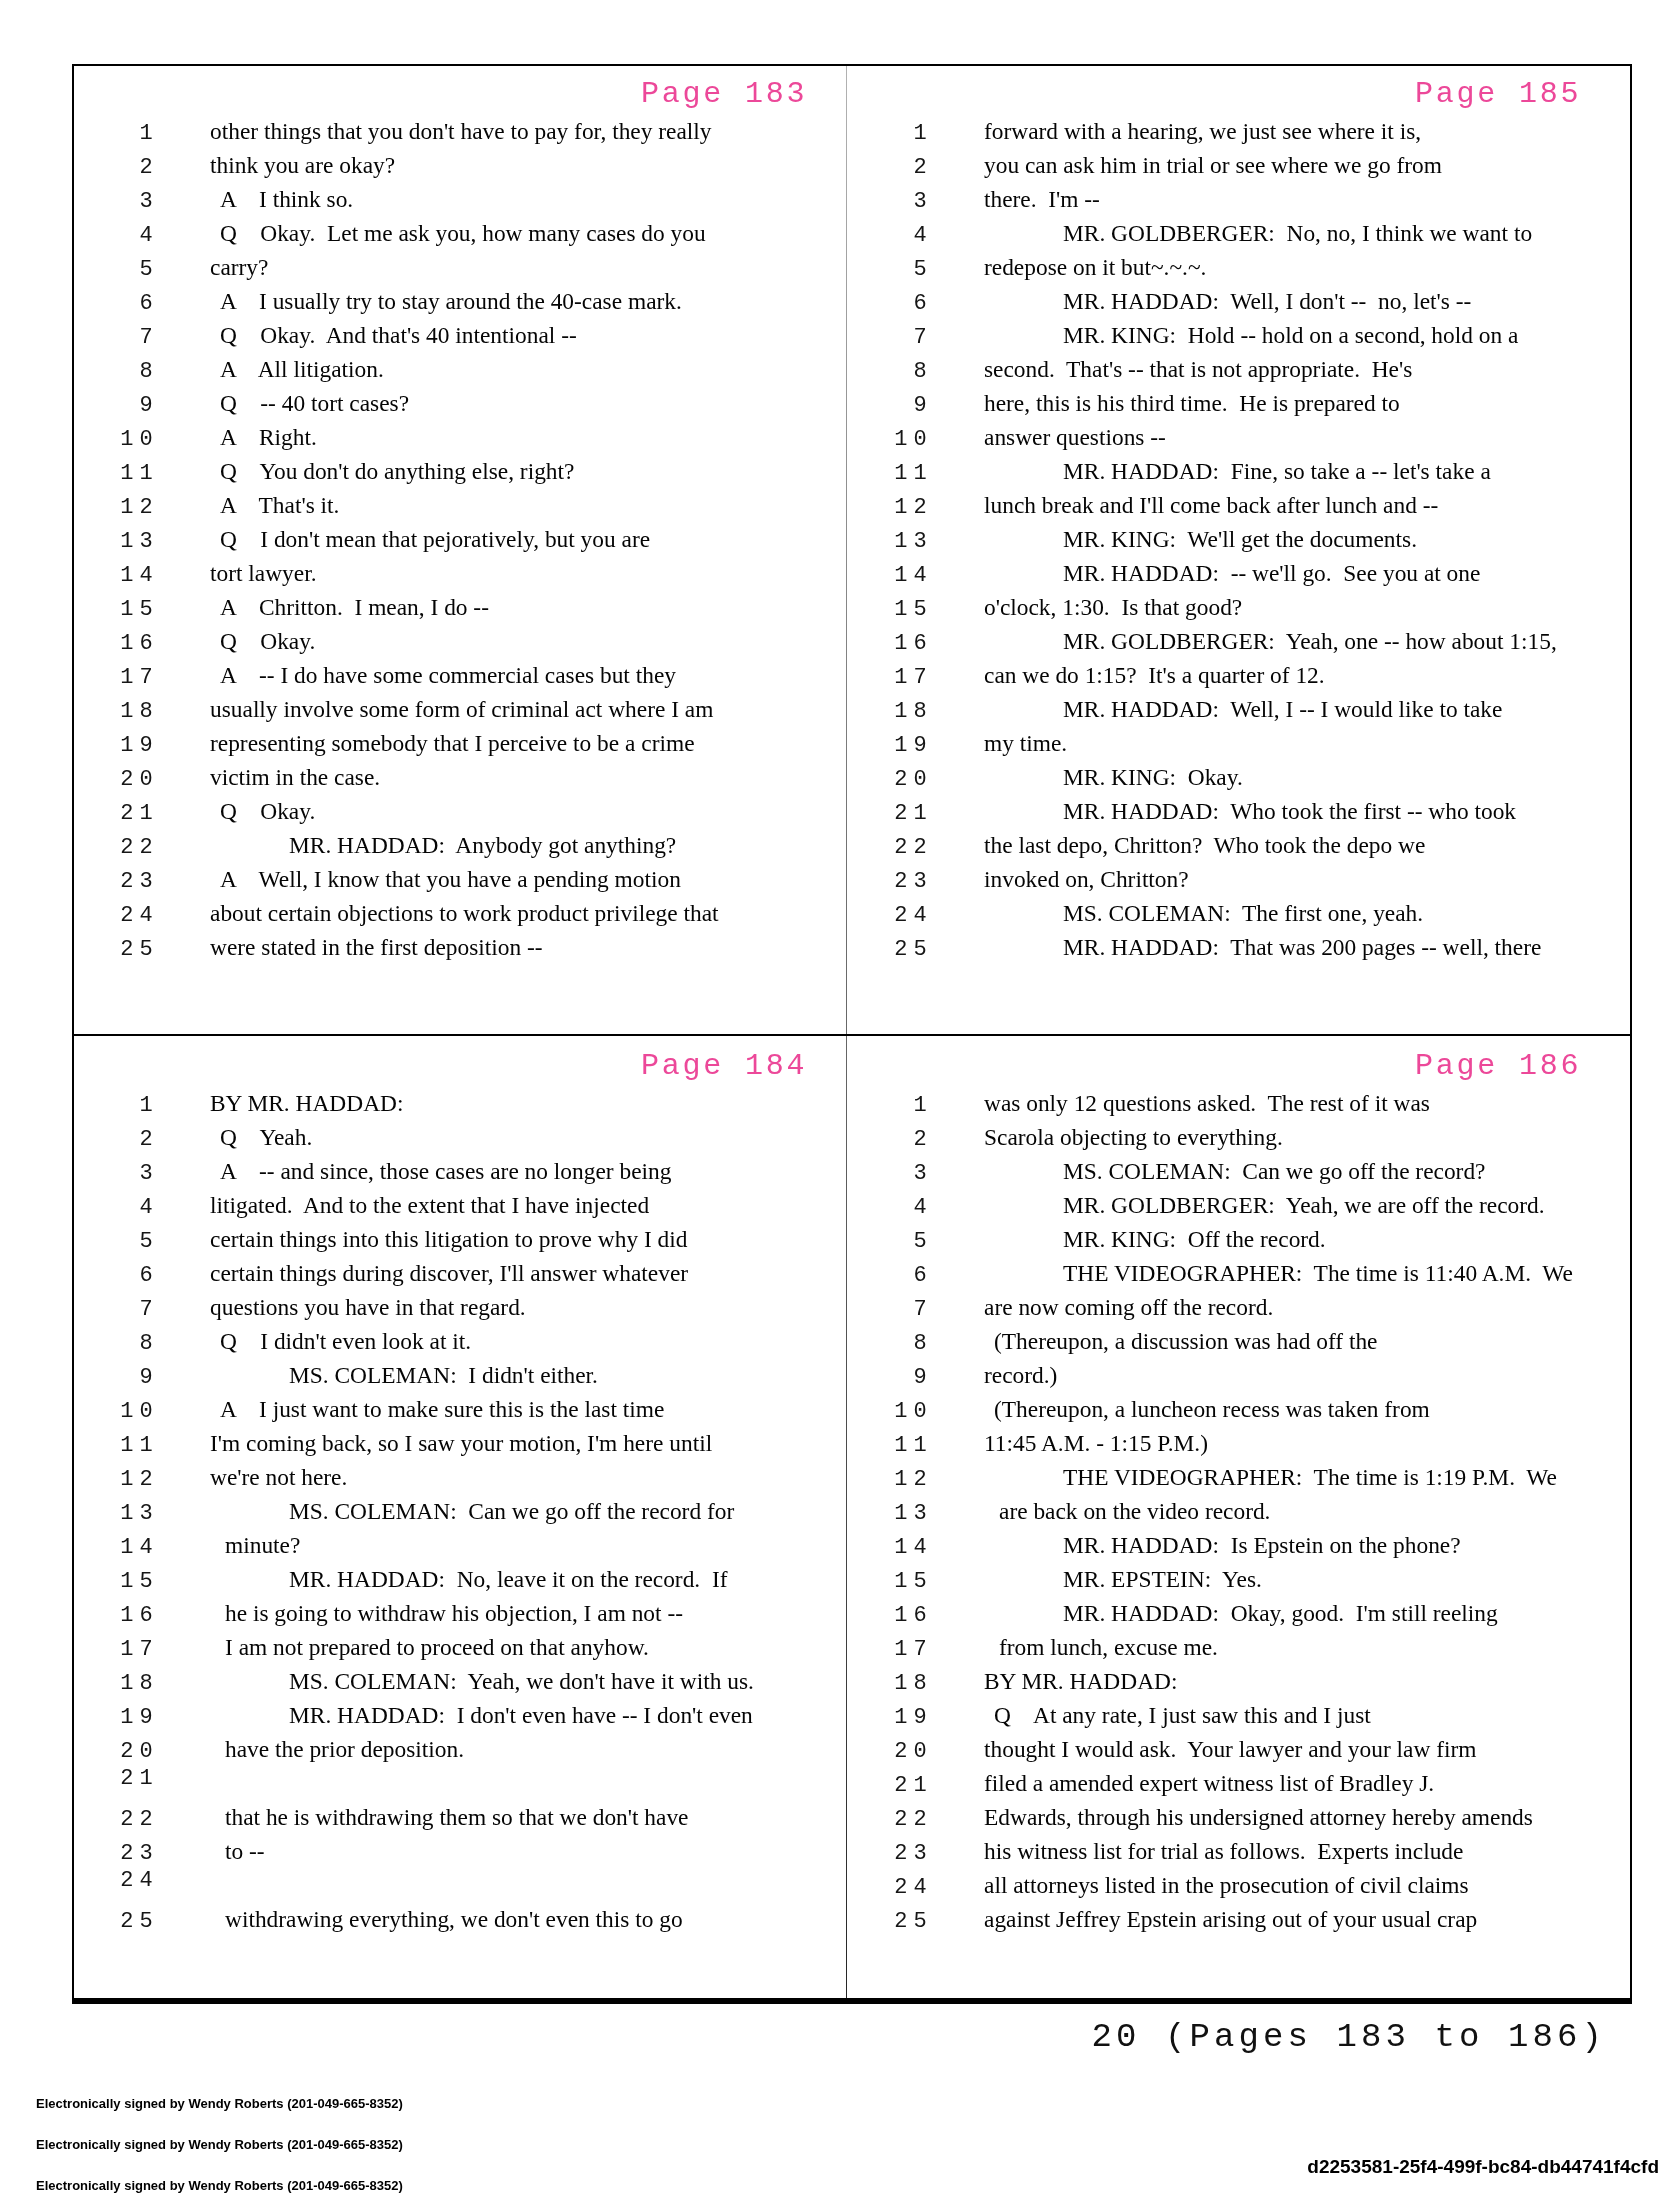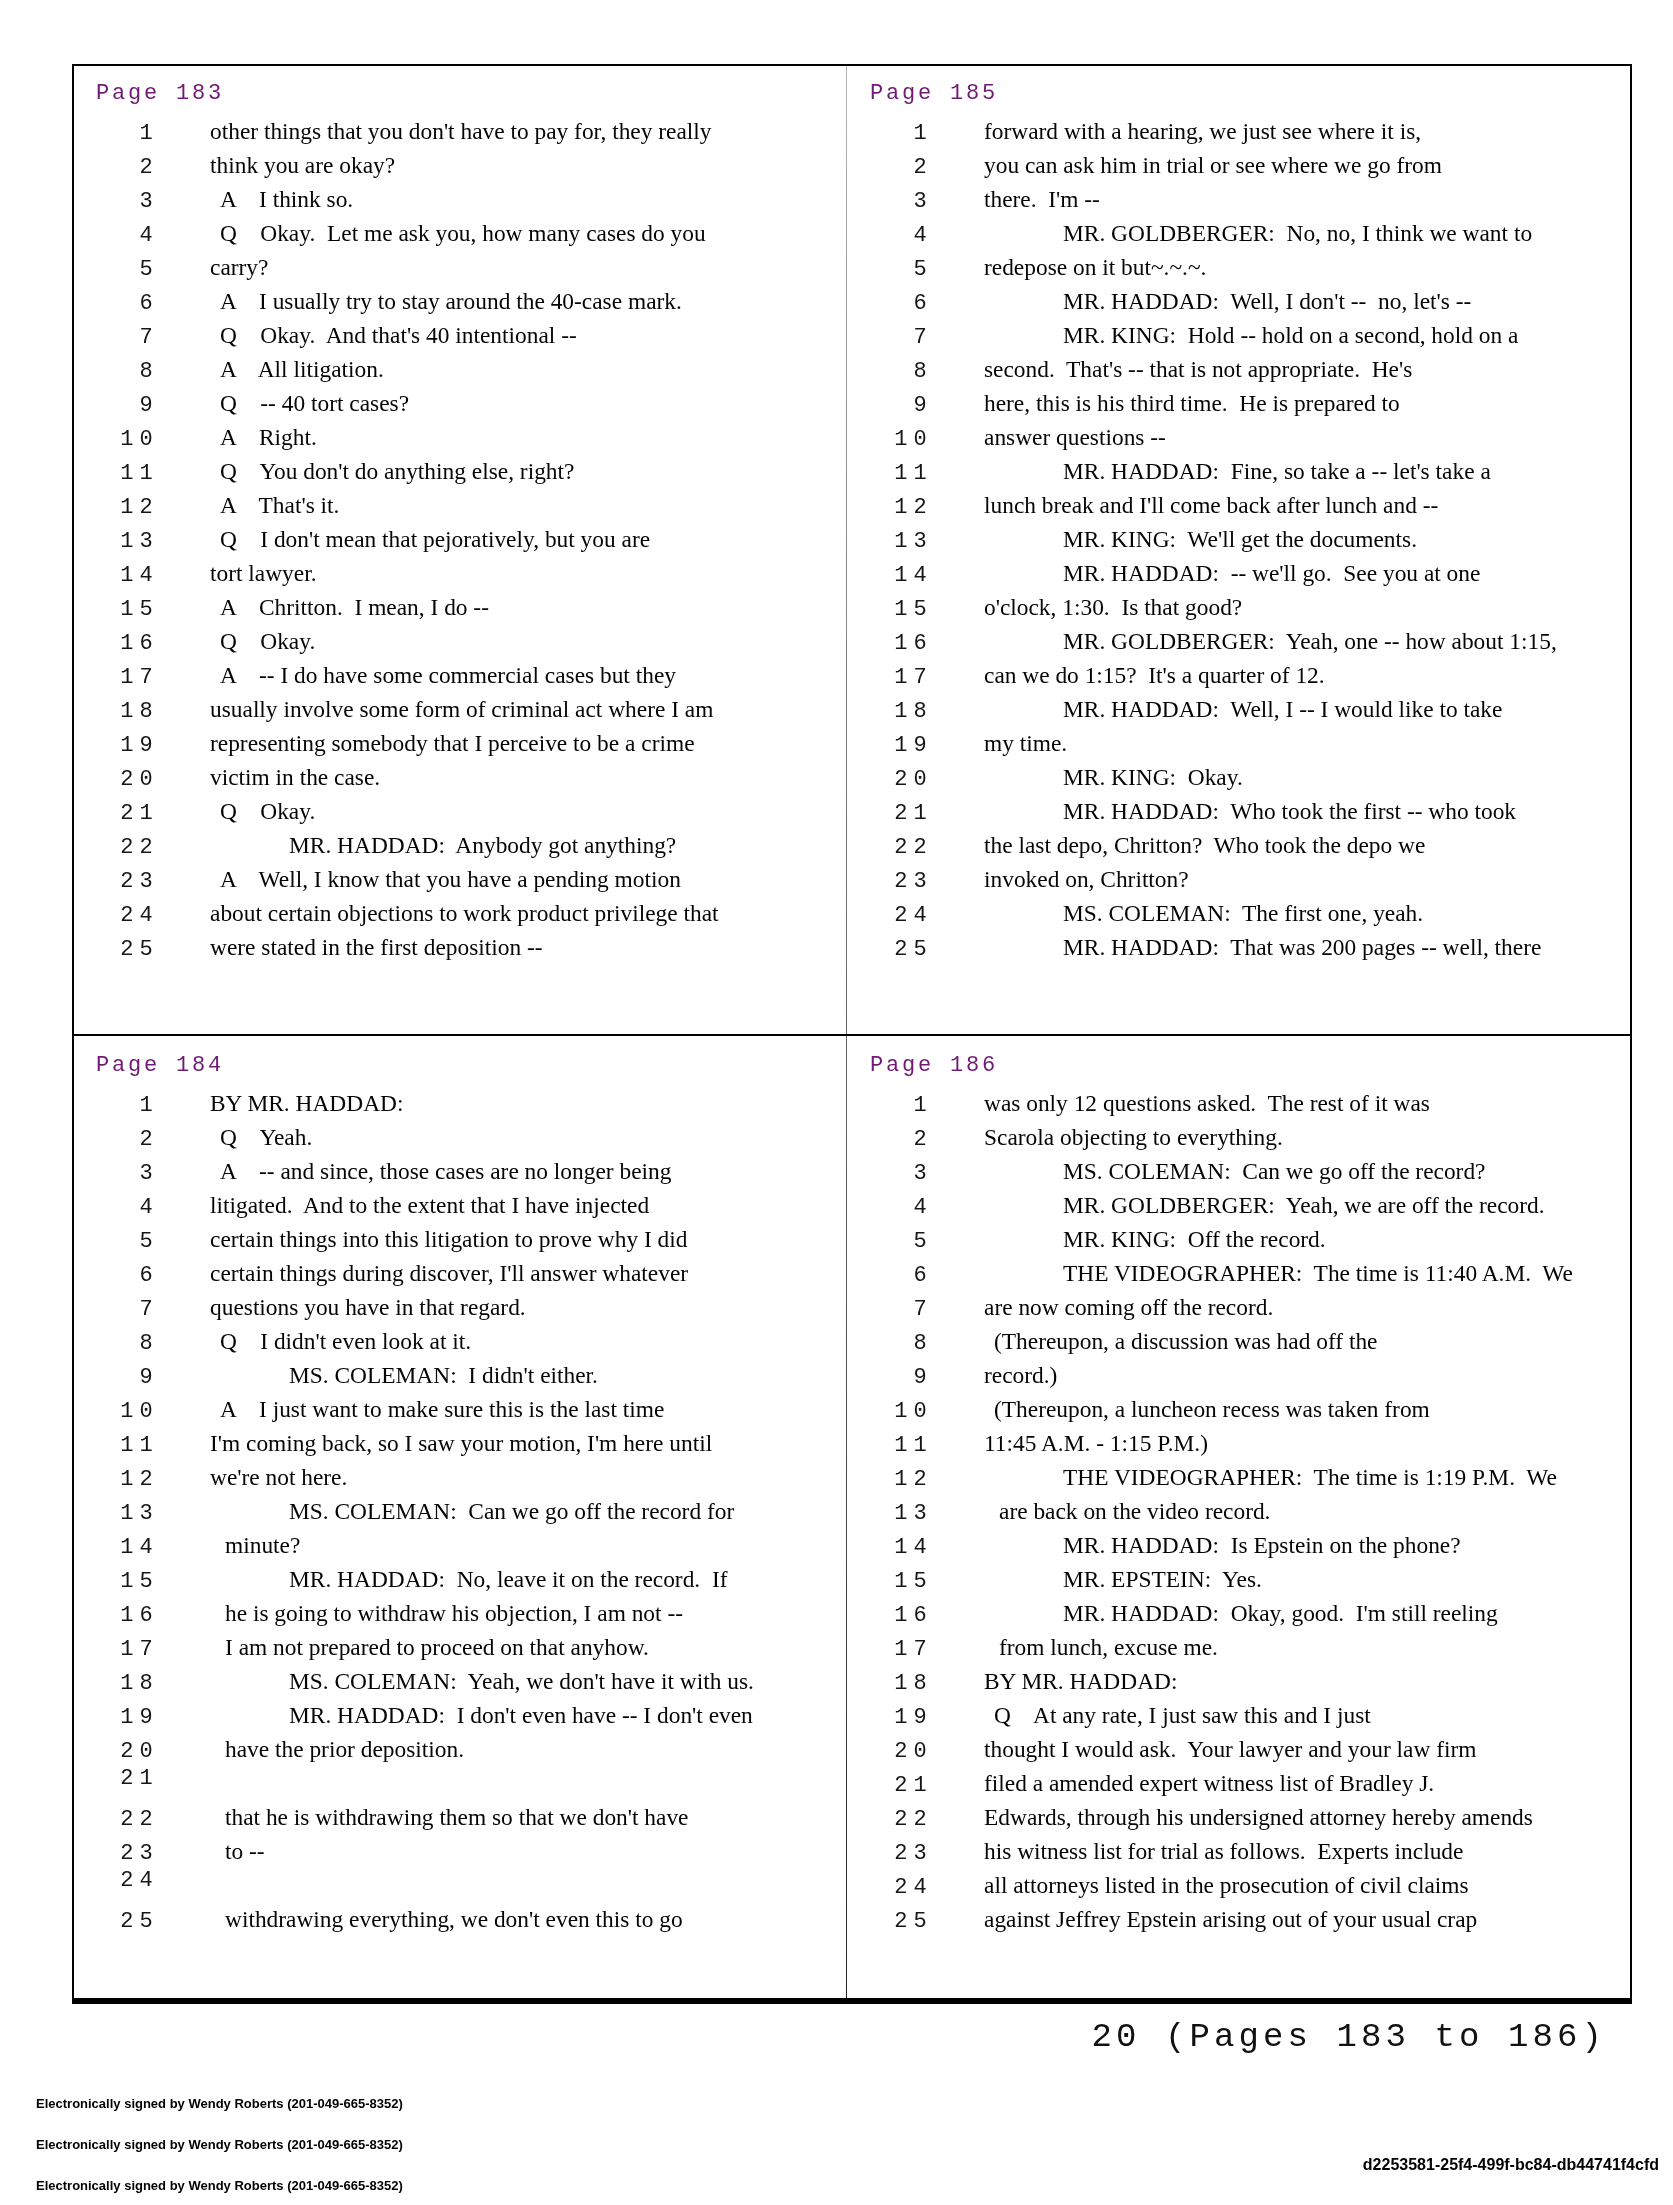--- a/index.html
+++ b/index.html
@@ -35,27 +35,27 @@
   .quad {
     position:absolute;
     width:732px;
   }
   #quad-0 { left:96px;  top:74px; }
   #quad-1 { left:870px; top:74px; }
   #quad-2 { left:96px;  top:1046px; }
   #quad-3 { left:870px; top:1046px; }
   .page-head {
     font-family:"Liberation Mono","DejaVu Sans Mono",monospace;
-    font-size:22px;
+    font-size:30px;
     letter-spacing:2.8px;
-    text-align:left;
+    text-align:right;
     padding-right:20.7px;
     height:40px;
     line-height:40px;
-    color:#701a75;
+    color:#ec4899;
   }
   .page-body { margin-top:0; }
   .tline {
     display:flex;
     height:34px;
     align-items:baseline;
     white-space:pre;
   }
   .ln {
     flex:none;
@@ -91,21 +91,21 @@
     font-weight:bold;
     font-size:13px;
     line-height:41px;
     color:#000;
   }
   .doc-id {
     position:absolute;
     right:15px; top:2156px;
     font-family:"Liberation Sans","DejaVu Sans",sans-serif;
     font-weight:bold;
-    font-size:16px;
+    font-size:19px;
     color:#000;
   }
 </style>
 </head>
 <body>
 
 <div class="outer-box"></div>
 <div class="h-divider"></div>
 <div class="v-divider"></div>
 

